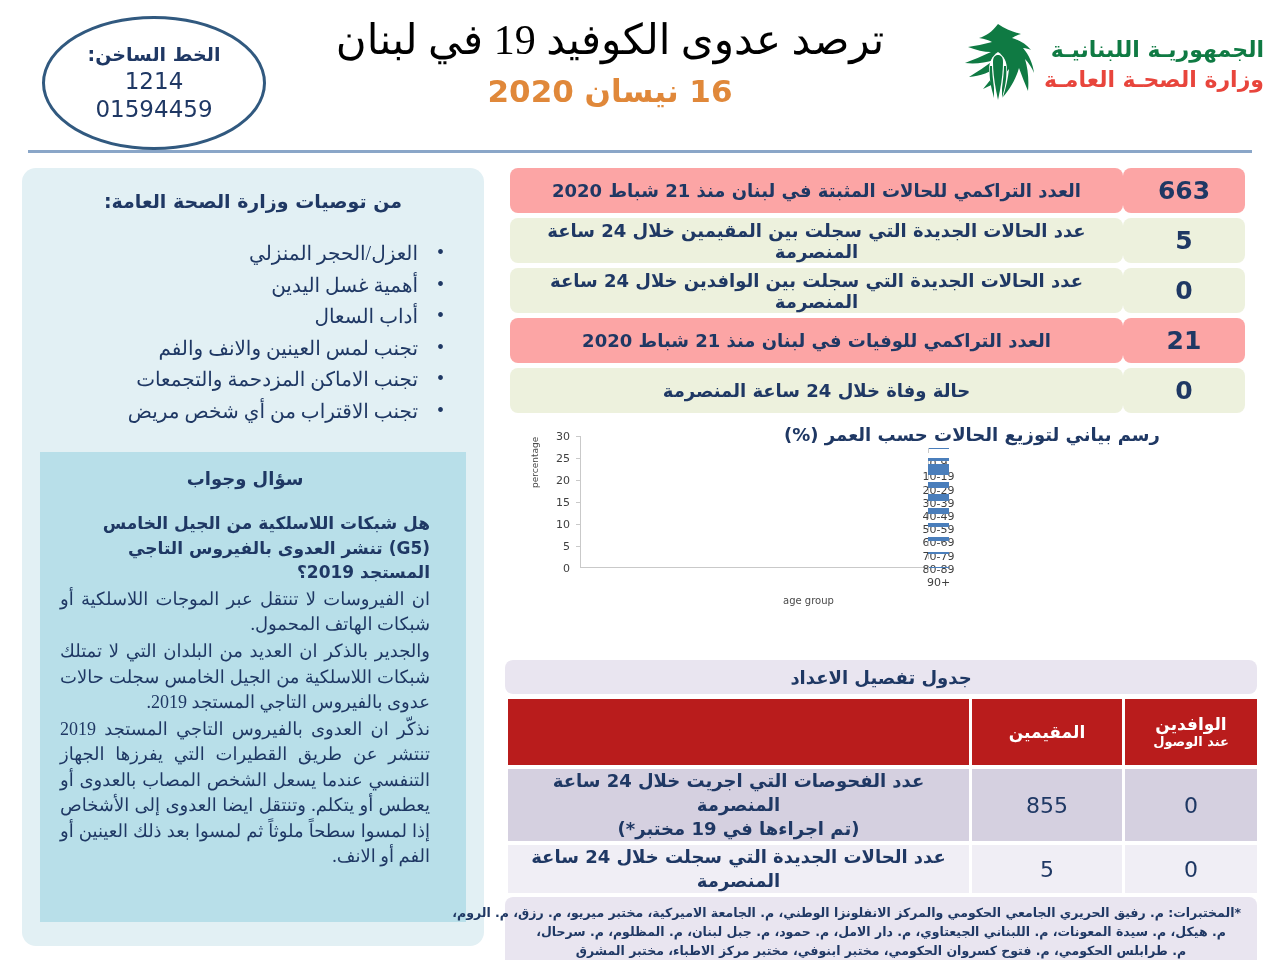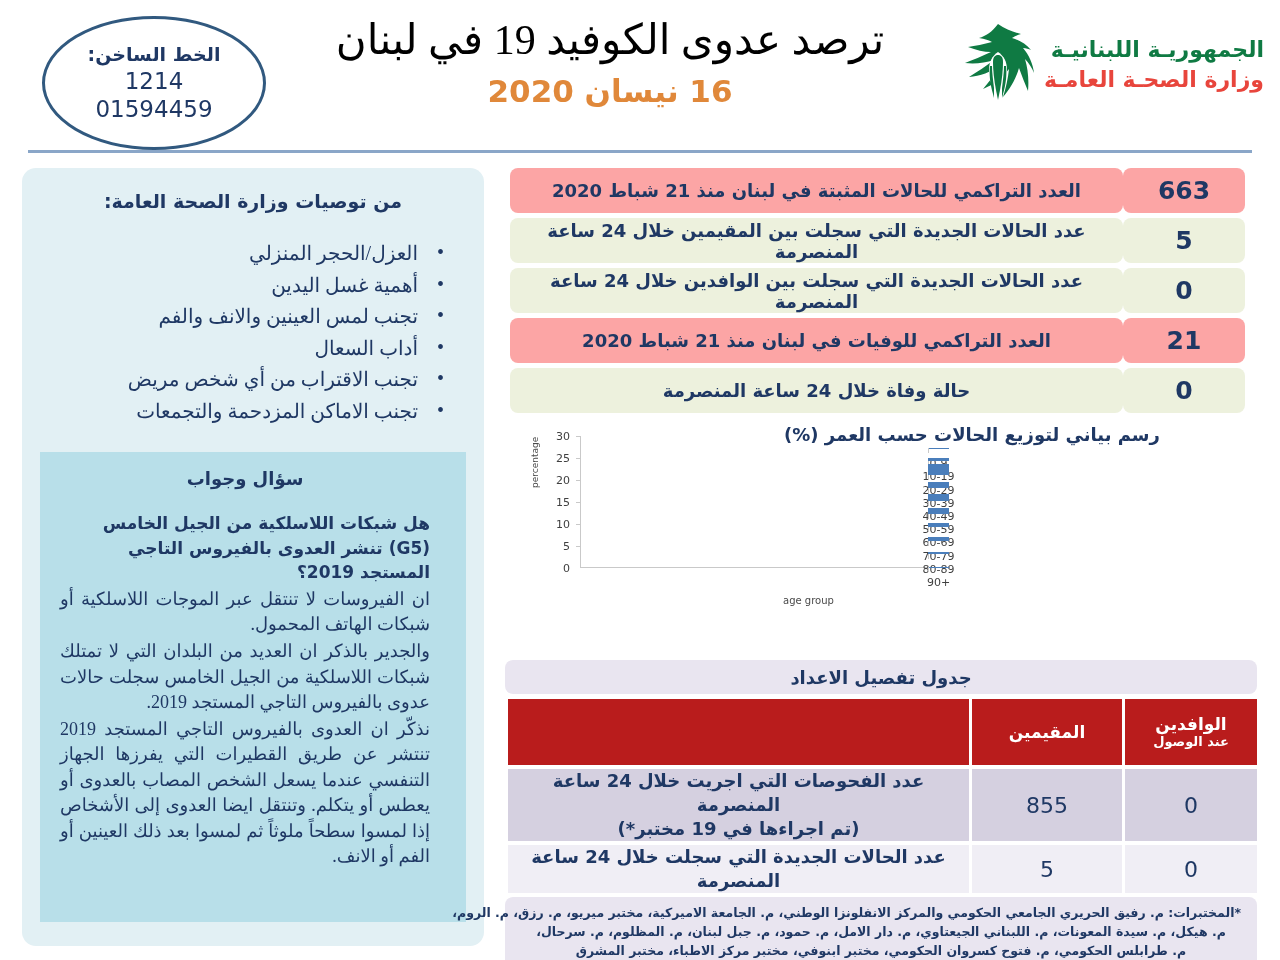--- a/index.html
+++ b/index.html
@@ -436,24 +436,24 @@
   <div id="header-rule"></div>
 </div>
 
 <div id="sidebar">
 
   <div id="recommendations">
     <div id="rec-title">من توصيات وزارة الصحة العامة:</div>
     <ul id="rec-list">
       <li>العزل/الحجر المنزلي</li>
       <li>أهمية غسل اليدين</li>
+      <li>أداب السعال</li>
       <li>تجنب لمس العينين والانف والفم</li>
-      <li>أداب السعال</li>
+      <li>تجنب الاماكن المزدحمة والتجمعات</li>
       <li>تجنب الاقتراب من أي شخص مريض</li>
-      <li>تجنب الاماكن المزدحمة والتجمعات</li>
     </ul>
   </div>
 
   <div id="qa-box">
     <div id="qa-title">سؤال وجواب</div>
     <div id="qa-question">هل شبكات اللاسلكية من الجيل الخامس (G5) تنشر العدوى بالفيروس التاجي المستجد 2019؟</div>
     <p class="qa-para">ان الفيروسات لا تنتقل عبر الموجات اللاسلكية أو شبكات الهاتف المحمول.</p>
     <p class="qa-para">والجدير بالذكر ان العديد من البلدان التي لا تمتلك شبكات اللاسلكية من الجيل الخامس سجلت حالات عدوى بالفيروس التاجي المستجد 2019.</p>
     <p class="qa-para">نذكّر ان العدوى بالفيروس التاجي المستجد 2019 تنتشر عن طريق القطيرات التي يفرزها الجهاز التنفسي عندما يسعل الشخص المصاب بالعدوى أو يعطس أو يتكلم. وتنتقل ايضا العدوى إلى الأشخاص إذا لمسوا سطحاً ملوثاً ثم لمسوا بعد ذلك العينين أو الفم أو الانف.</p>
   </div>

